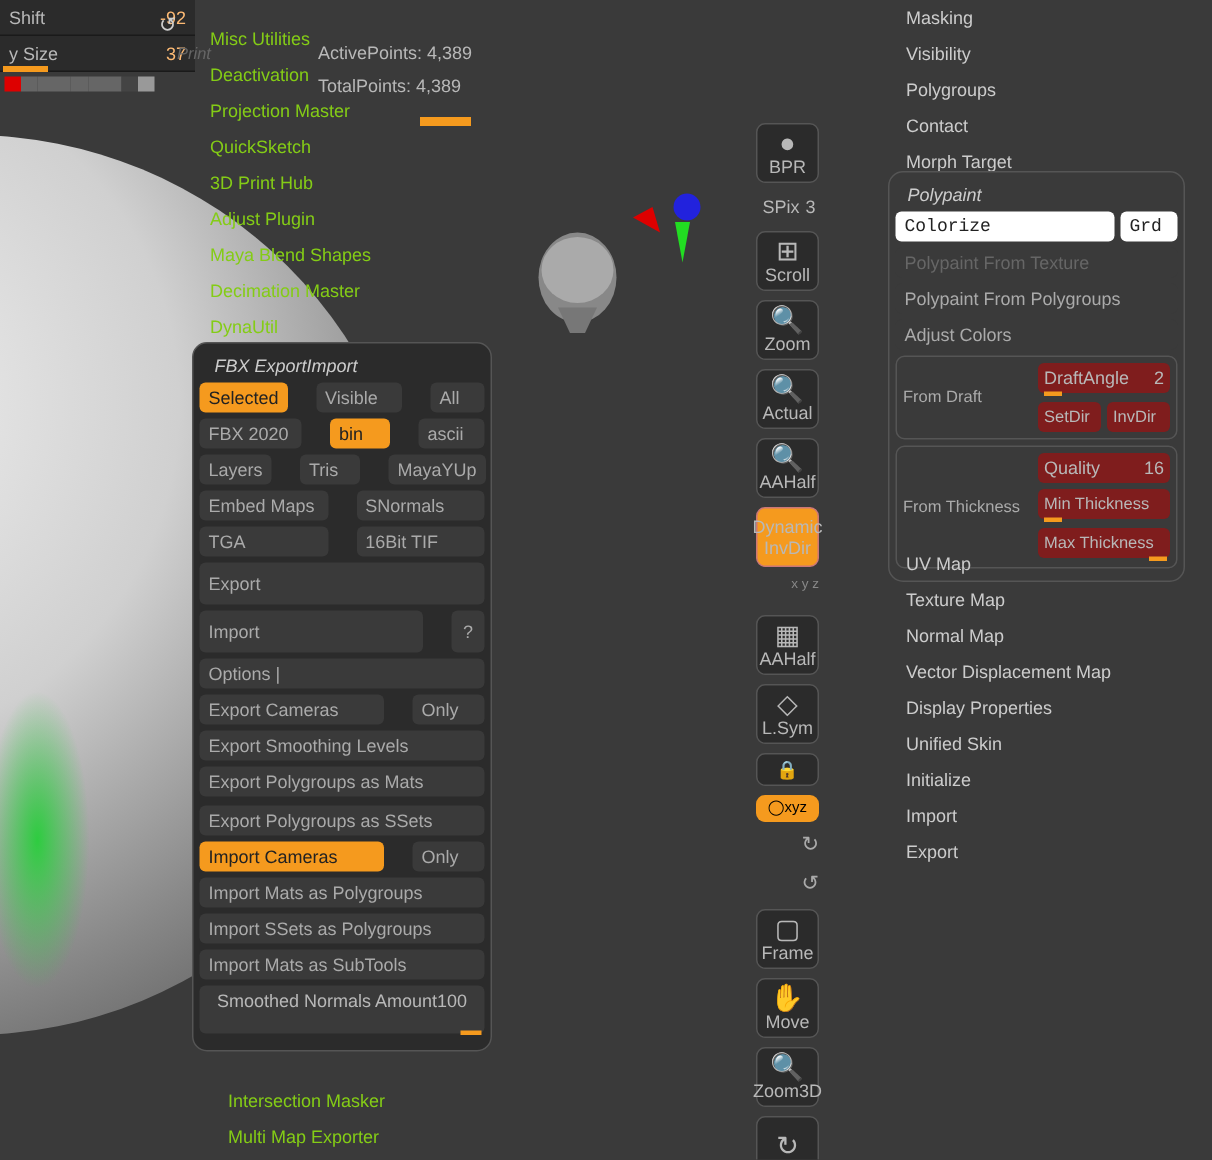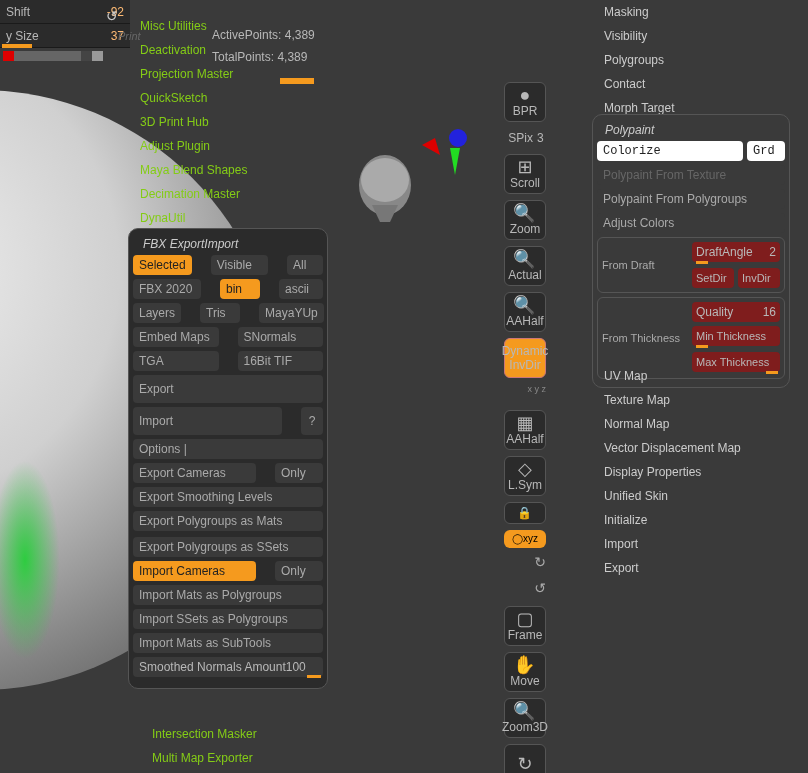--- a/index.html
+++ b/index.html
@@ -22,21 +22,21 @@
   .plugin-item { height: 24px; line-height: 24px; color: #84cc16; cursor: pointer; }
   
   
   .fbx-panel { position: absolute; top: 228px; left: 128px; width: 200px; background: #2b2b2b; border: 1px solid #555; border-radius: 10px; padding: 4px; }
   .fbx-title { height: 22px; line-height: 22px; padding-left: 10px; color: #ccc; font-style: italic;}
   .btn-row { display: flex; gap: 19px; margin-bottom: 4px; align-items: center; }
   .btn { flex: 1; height: 20px; line-height: 20px; background: #3a3a3a; border-radius: 4px; text-align: left; padding: 0 6px; color: #aaa; cursor: pointer; }
   .btn.on { background: #f59a1e; color: #222; }
   .btn.full { width: 100%; }
   .btn.center { text-align: center; }
-  .row-label-val { display:flex; justify-content: flex-start; background: #3a3a3a; border-radius: 4px; height:20px; line-height:20px; padding:0 6px; margin-bottom:4px;}
+  .row-label-val { display:flex; justify-content: center; background: #3a3a3a; border-radius: 4px; height:32px; line-height:20px; padding:0 6px; margin-bottom:4px;}
   .orange-tip { height:3px; width:14px; background:#f59a1e; position:relative; top:-6px; left:calc(100% - 16px);}
   
   
   .viewport { position: absolute; top: 0; left: 0; width: 500px; height: 773px; z-index: -1; overflow:hidden;}
   .sphere { position:absolute; width:600px; height:600px; border-radius:50%; background: radial-gradient(circle at 35% 30%, #f0f0f0 0%, #d0d0d0 40%, #888 70%, #444 100%); top:90px; left:-320px;}
   .green-blob{position:absolute; top:460px; left:-10px; width:70px; height:200px; background: radial-gradient(ellipse, #2ecc40 0%, rgba(46,204,64,0) 70%);}
   
   
   .axis { position:absolute; top:120px; left:410px; }
   

